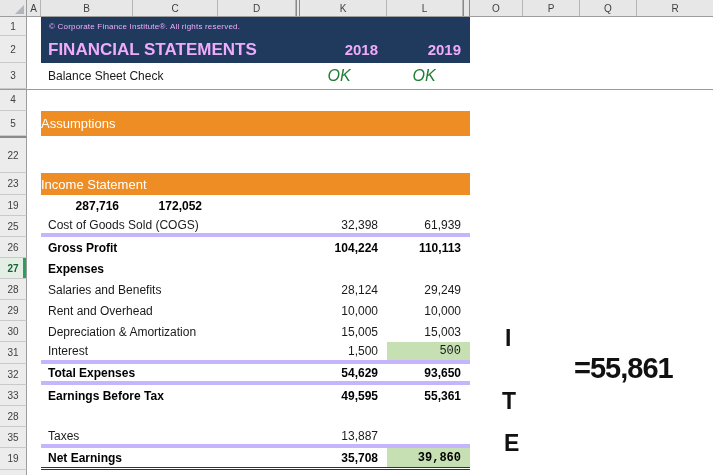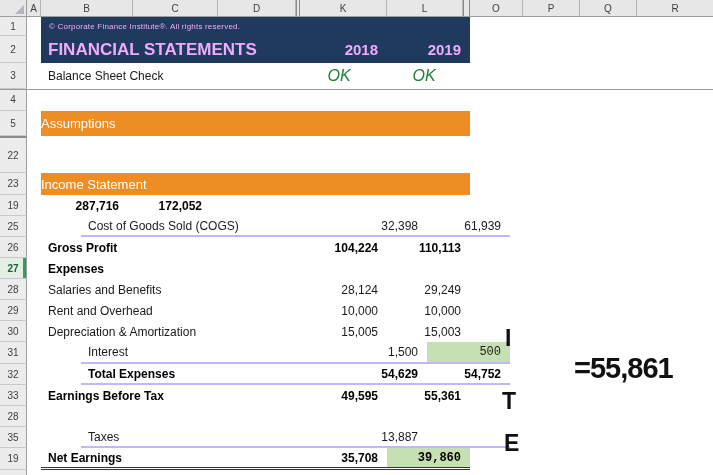--- a/index.html
+++ b/index.html
@@ -46,21 +46,21 @@
   }
   .colA { width:14px; flex:0 0 14px; }
   .cells { width:429px; flex:0 0 429px; display:flex; align-items:center; }
   .rest { flex:1 1 auto; }
   
   .lbl { width:259px; flex:0 0 259px; padding-left:7px; font-size:12px; white-space:nowrap; overflow:hidden; }
   .num { width:87px; flex:0 0 87px; text-align:right; padding-right:9px; font-size:12px; }
   .numL { width:83px; flex:0 0 83px; text-align:right; padding-right:9px; font-size:12px; }
   .b { font-weight:bold; color:#000; }
   .gfill { background:var(--highlight-green-fill, #c6e0b4); align-self:stretch; display:flex; align-items:center; justify-content:flex-end;font-family:Liberation Mono, monospace; }
-  .bb { border-bottom:2px solid #c4b5fd;margin-left:40px; }
+  .bb { border-bottom:4px solid #c4b5fd; }
   .bb2 { border-bottom:3px double #333; }
   
   .navy { background:var(--navy-banner, #1f3a5c); color:#f0abfc; }
   .copyright { font-size:8px; padding-left:8px; letter-spacing:.2px; }
   .fs-title { font-size:17px; font-weight:bold; padding-left:7px; width:259px; flex:0 0 259px; white-space:nowrap; }
   .year { font-size:15px; font-weight:bold; text-align:right; padding-right:9px; }
   
   .ok { font-style:italic; color:var(--ok-green-text, #1e7e34); font-size:16px;text-align:center; }
   
   .orange-banner {
@@ -244,21 +244,21 @@
     </div>
     <div class="rest"></div>
   </div>
 
   <div class="row" style="height:21px">
     <div class="rh">32</div>
     <div class="colA"></div>
     <div class="cells bb">
       <div class="lbl b">Total Expenses</div>
       <div class="num b">54,629</div>
-      <div class="numL b">54,752</div>
+      <div class="numL b">93,650</div>
     </div>
     <div class="rest"></div>
   </div>
 
   <div class="row" style="height:21px">
     <div class="rh">33</div>
     <div class="colA"></div>
     <div class="cells">
       <div class="lbl b">Earnings Before Tax</div>
       <div class="num b">49,595</div>

